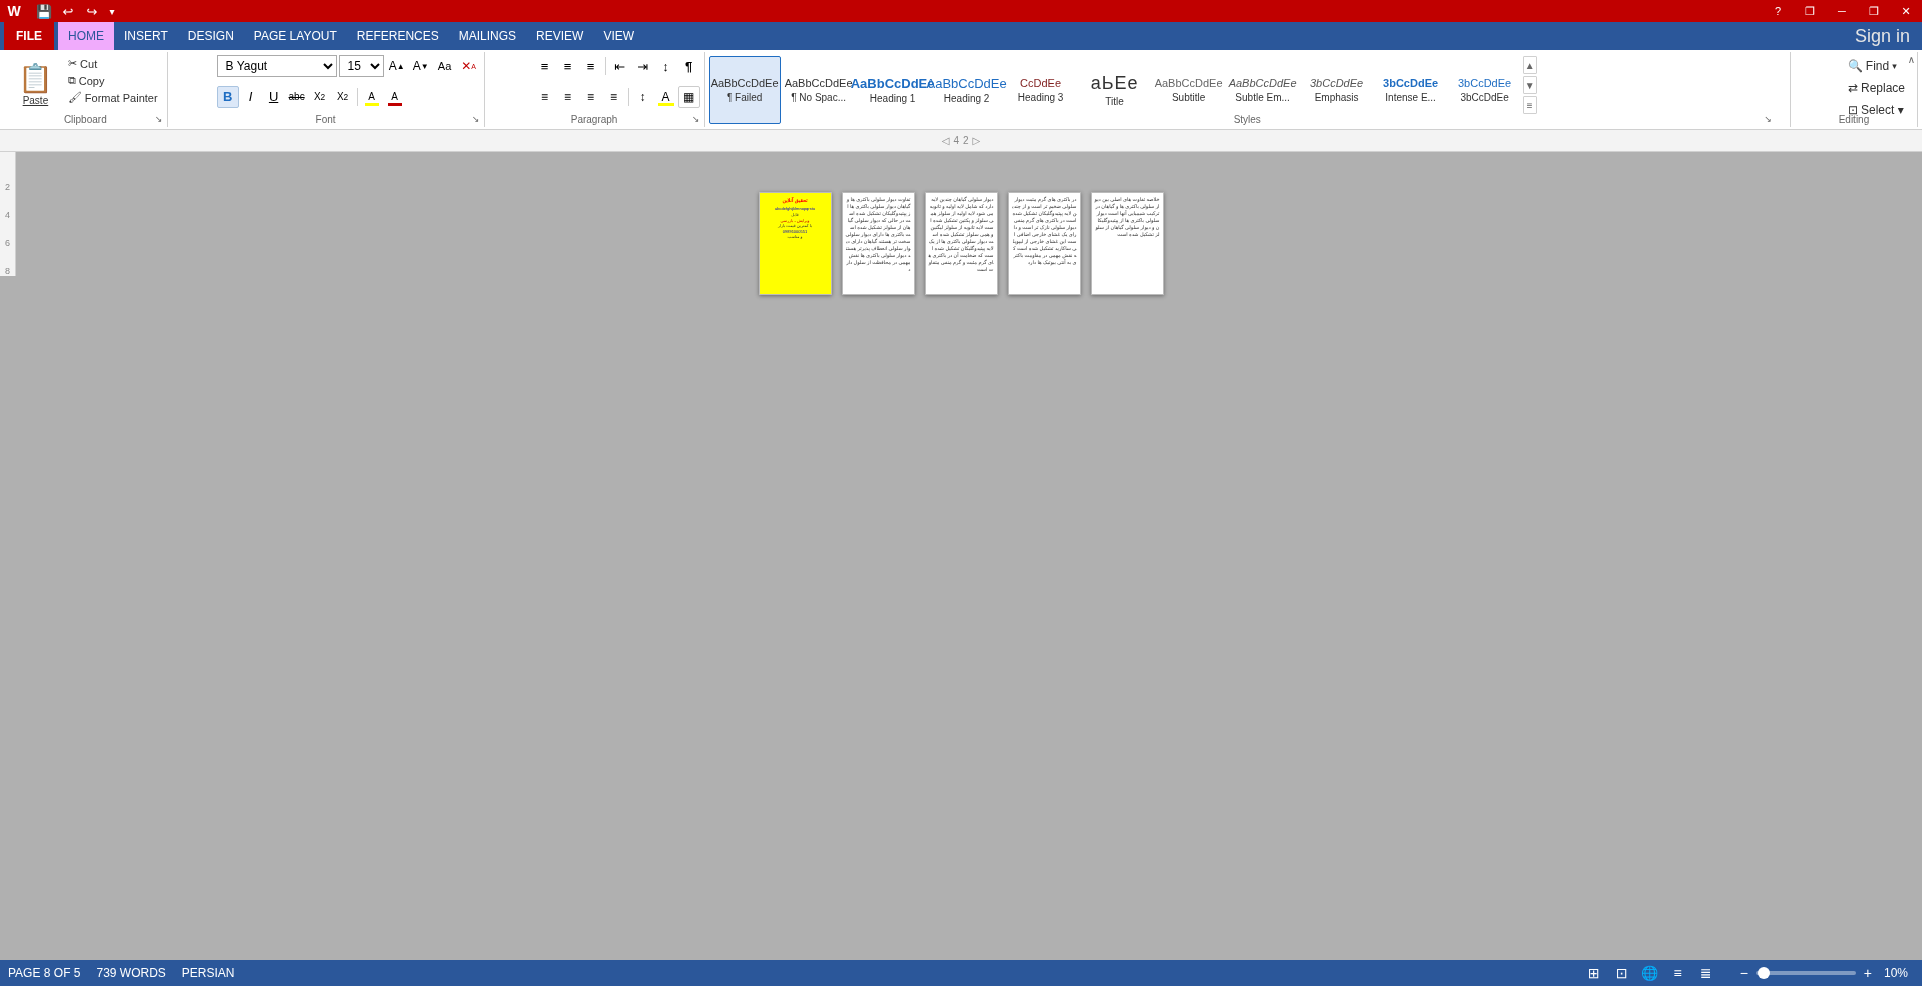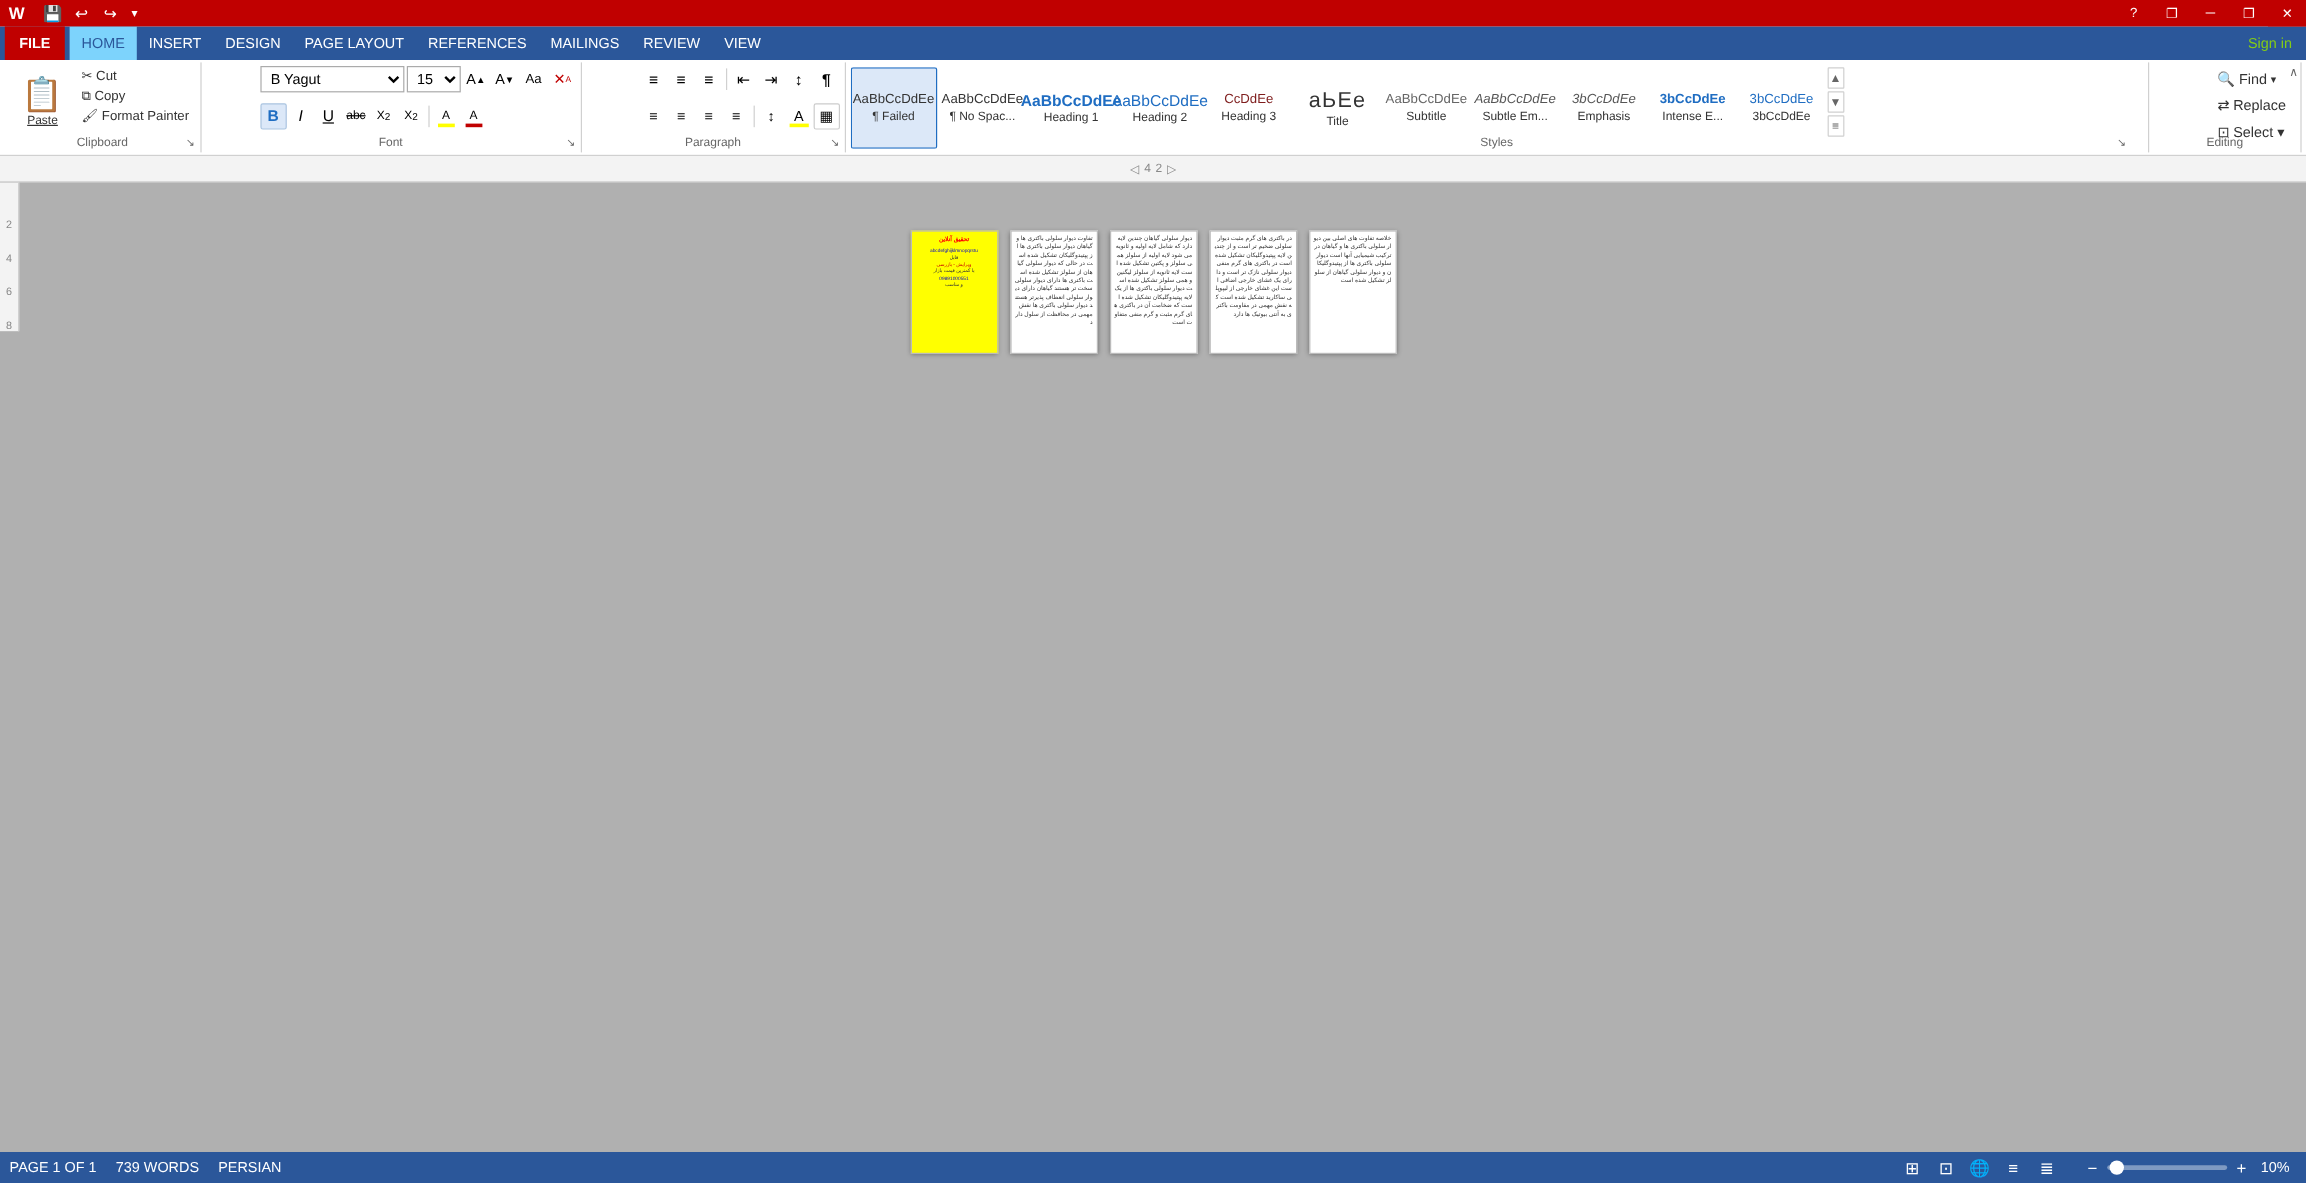--- a/index.html
+++ b/index.html
@@ -74,29 +74,29 @@
     }
     #menu-bar .menu-item {
       color: white;
       padding: 4px 10px;
       font-size: 12px;
       cursor: pointer;
       height: 100%;
       display: flex;
       align-items: center;
     }
-    #menu-bar .menu-item.active { background: #7dd3fc; color: #2b579a; }
+    #menu-bar .menu-item.active { background: #f0abfc; color: #2b579a; }
     .menu-bar-right {
       margin-left: auto;
       display: flex;
       align-items: center;
     }
     .menu-bar-right span {
-      color: #84cc16;
-      font-size: 12px;
+      color: #e5e5e5;
+      font-size: 18px;
       padding: 4px 8px;
       cursor: pointer;
     }
 
     
     #toolbar {
       background: white;
       display: flex;
       align-items: stretch;
       padding: 2px 4px;
@@ -673,21 +673,21 @@
     <div class="thumb-page" style="width:73px; height:103px; border:1px solid #bbb; background:white; overflow:hidden;">
       <div class="arabic-text" style="padding-bottom:40px;">
         خلاصه تفاوت های اصلی بین دیوار سلولی باکتری ها و گیاهان در ترکیب شیمیایی آنها است دیوار سلولی باکتری ها از پپتیدوگلیکان و دیوار سلولی گیاهان از سلولز تشکیل شده است
       </div>
     </div>
 
   </div>
 </div>
 
 <div id="status-bar">
-  <span style="margin-right:16px;">PAGE 1 OF 1</span>
+  <span style="margin-right:16px;">PAGE 8 OF 5</span>
   <span style="margin-right:16px;">739 WORDS</span>
   <span>PERSIAN</span>
   <div class="status-right">
     <div class="view-btn" title="Print Layout">⊞</div>
     <div class="view-btn" title="Full Screen Reading">⊡</div>
     <div class="view-btn" title="Web Layout">🌐</div>
     <div class="view-btn" title="Outline View">≡</div>
     <div class="view-btn" title="Draft View">≣</div>
     <div style="width:8px;"></div>
     <div style="cursor:pointer; color:white; font-size:14px;">−</div>

